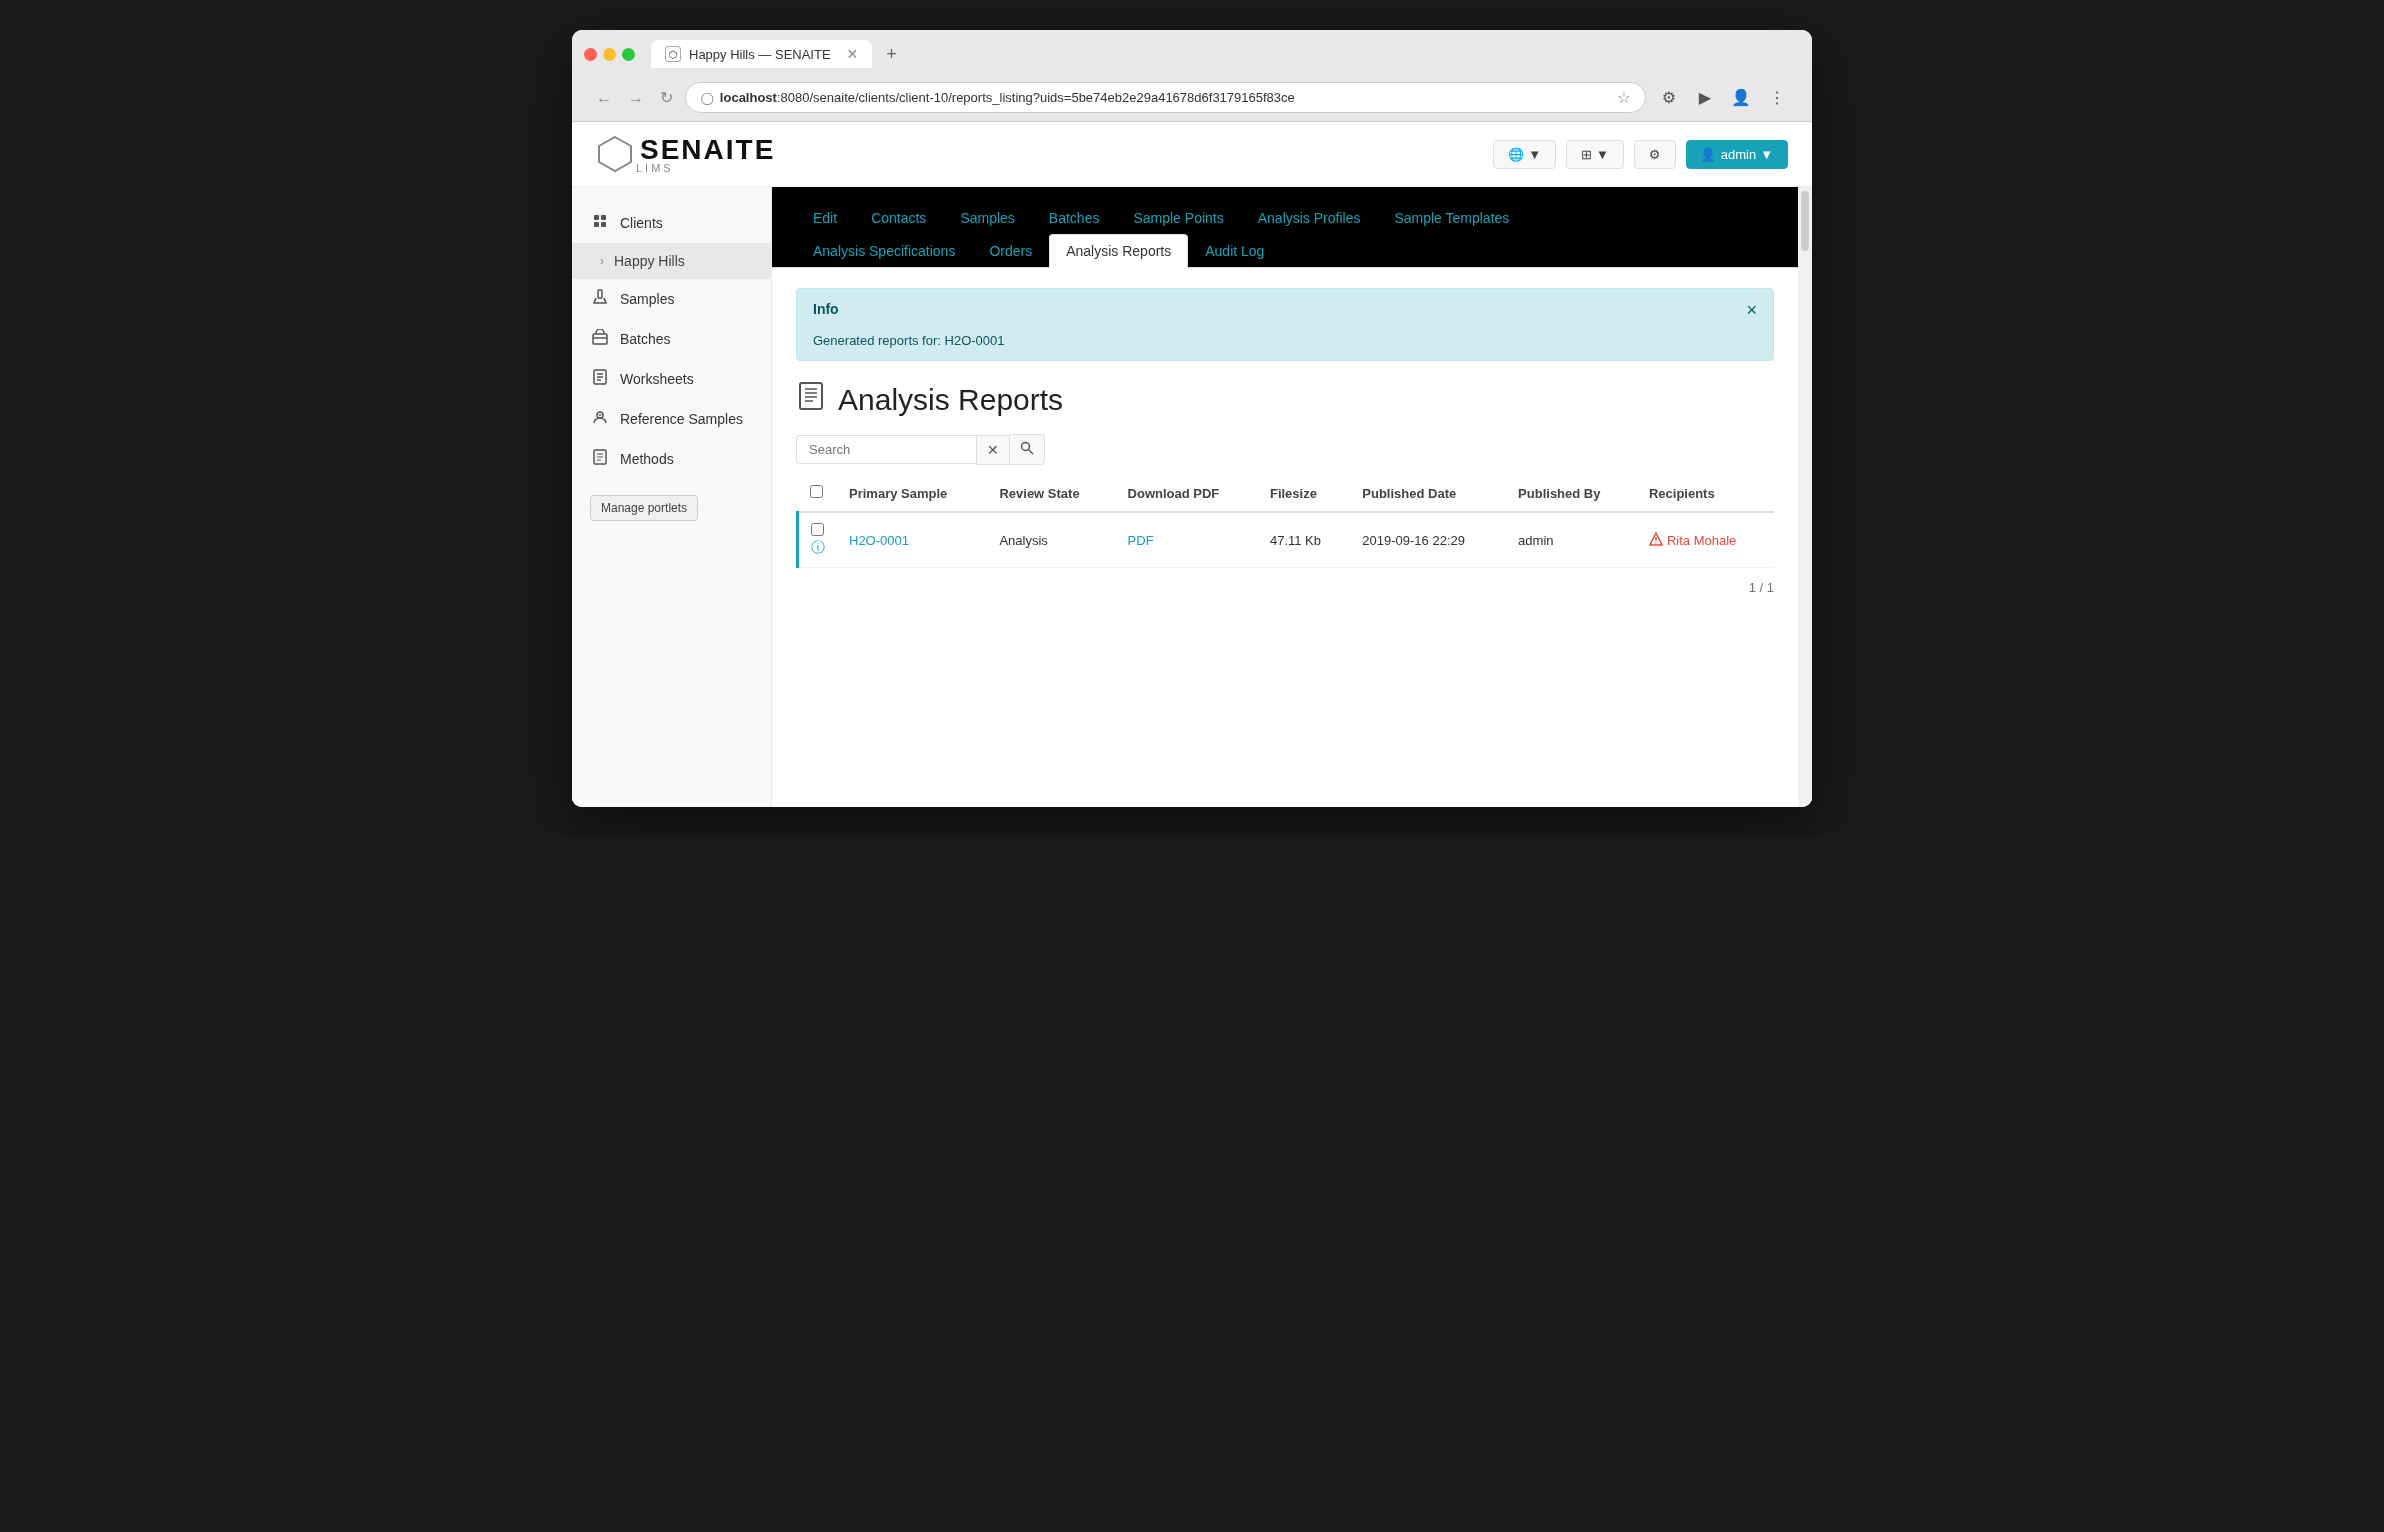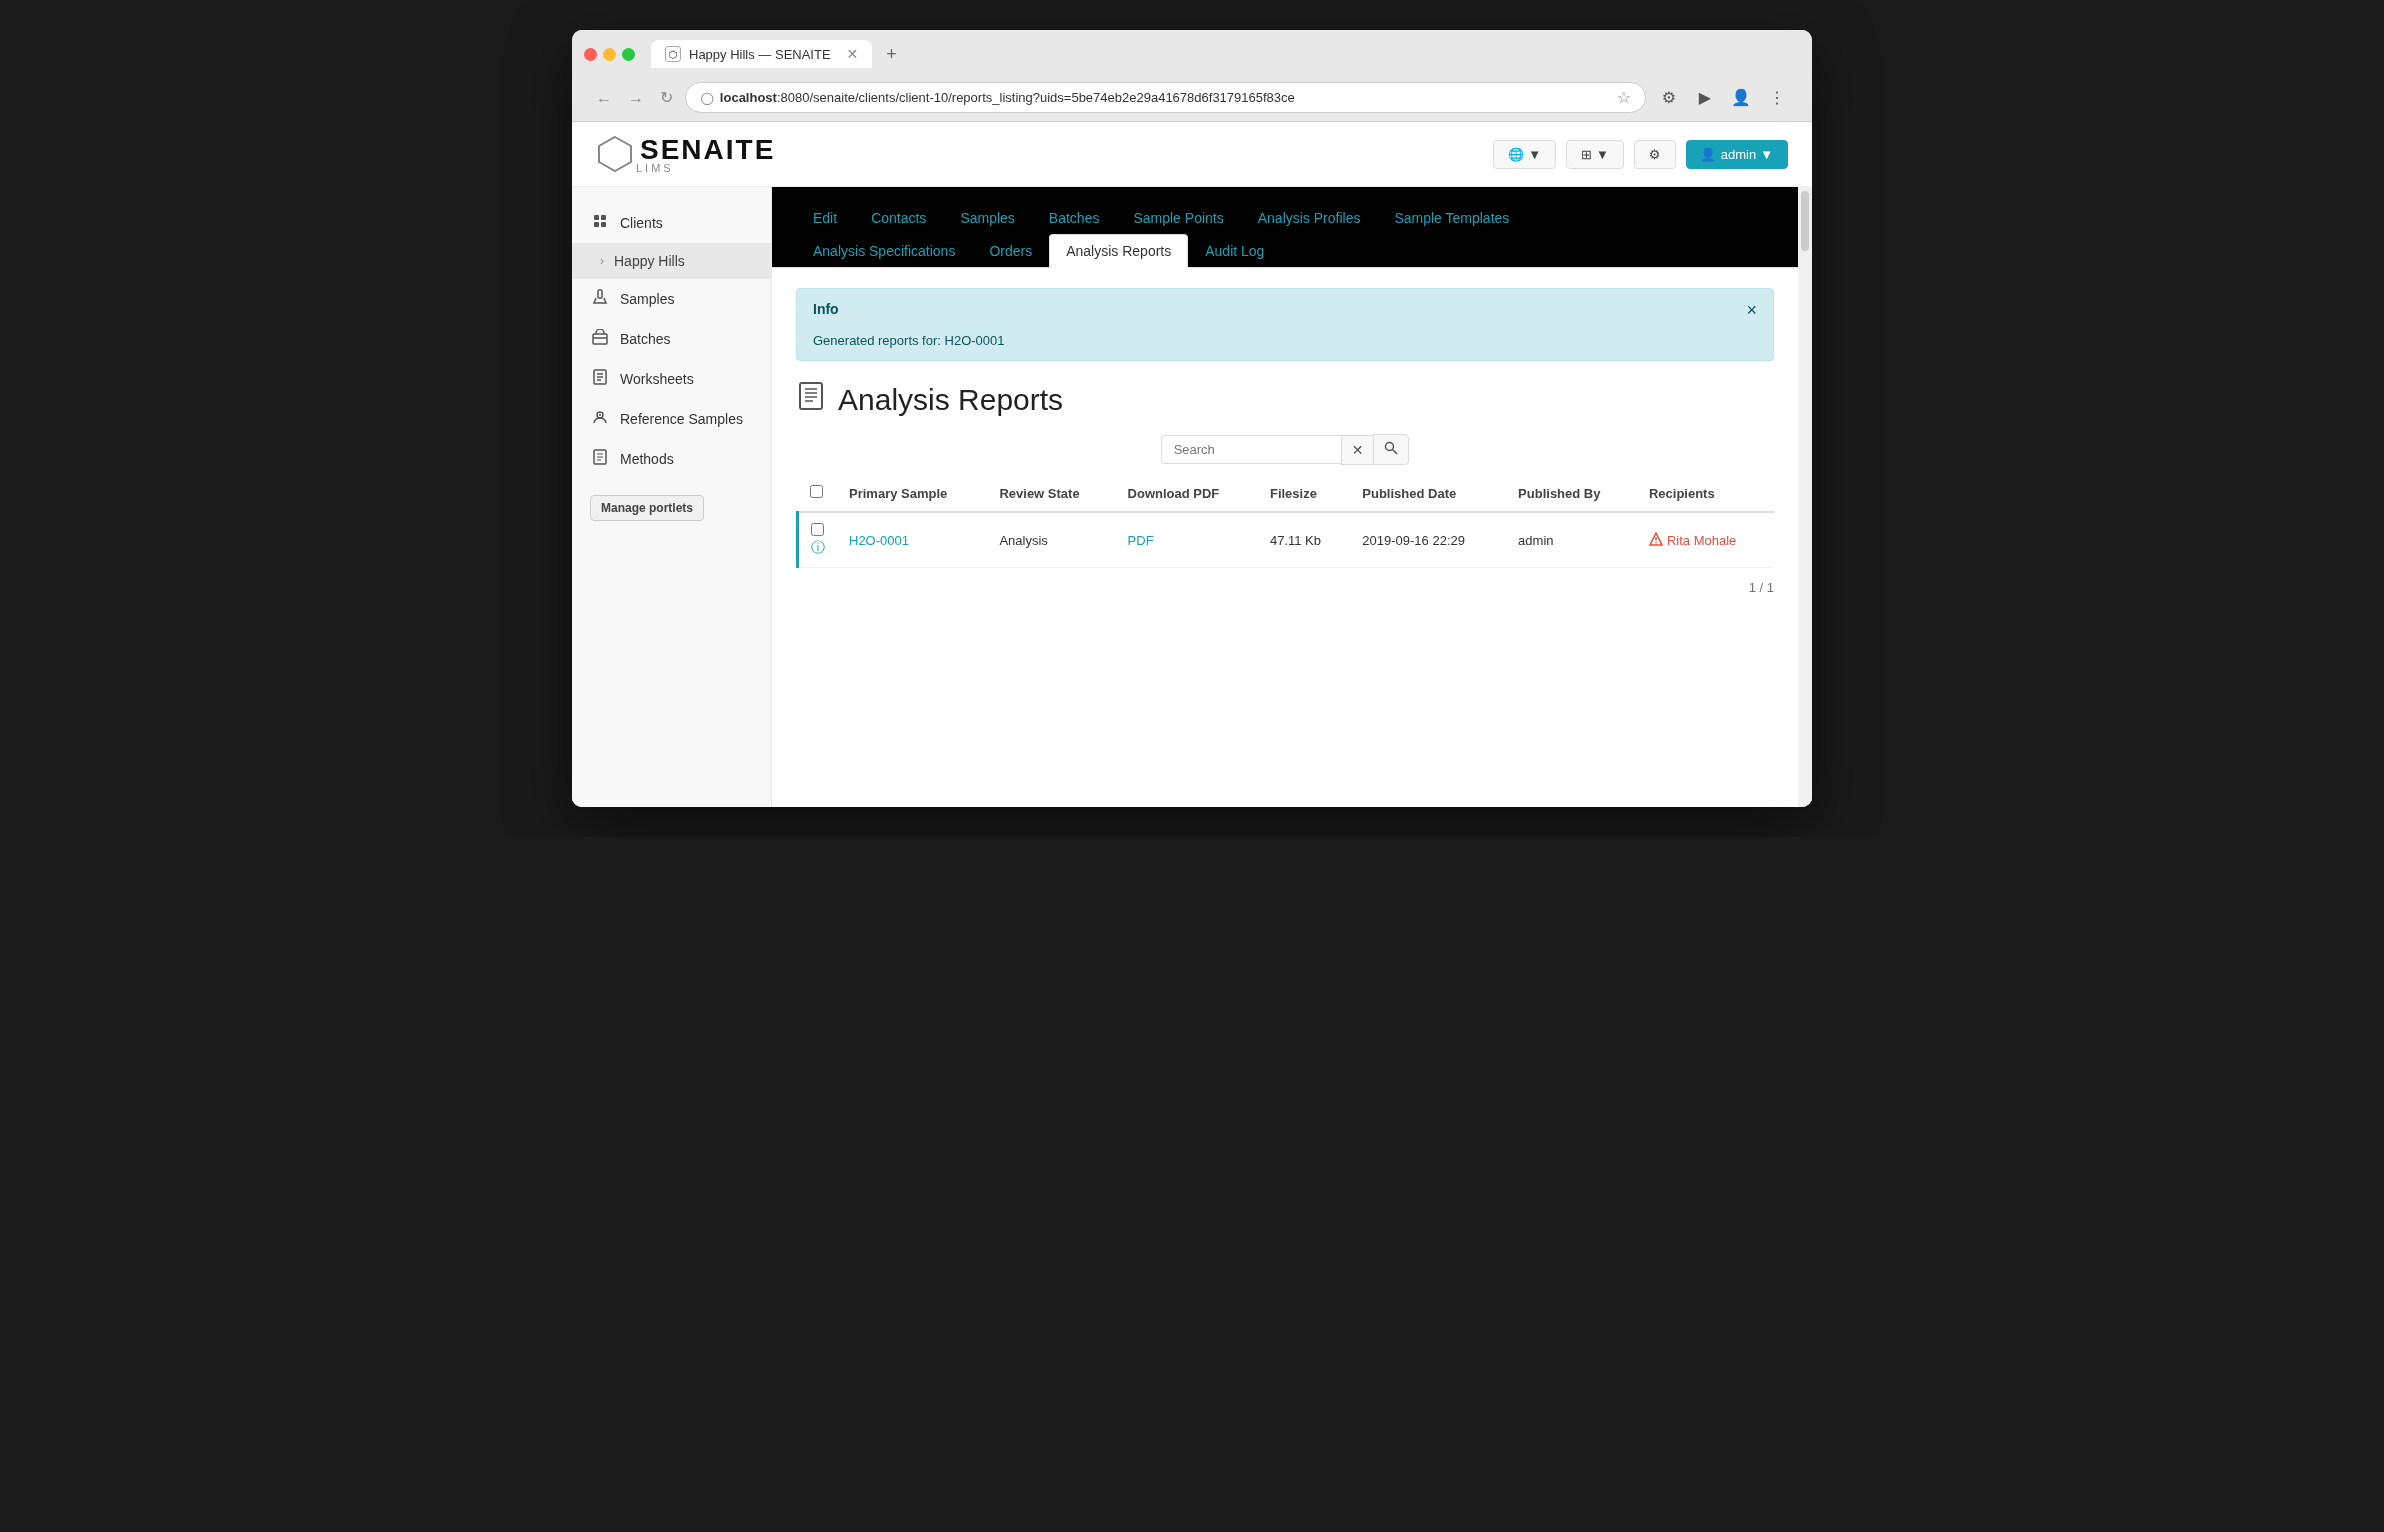--- a/index.html
+++ b/index.html
@@ -254,21 +254,20 @@
 
     .manage-portlets-btn {
       margin: 16px 18px;
       padding: 5px 10px;
       background: #f0f0f0;
       border: 1px solid #ccc;
       border-radius: 4px;
       font-size: 12px;
       cursor: pointer;
       color: #444;
-      font-weight: bold;
     }
 
     
     .main-area {
       flex: 1;
       padding: 0;
     }
 
     
     .breadcrumb {
@@ -369,21 +368,21 @@
 
     .page-title {
       font-size: 30px;
       font-weight: 400;
       color: #222;
     }
 
     
     .table-toolbar {
       display: flex;
-      justify-content: center;
+      justify-content: flex-start;
       margin-bottom: 10px;
     }
 
     .search-group {
       display: flex;
       align-items: center;
     }
 
     .search-input {
       border: 1px solid #ddd;

